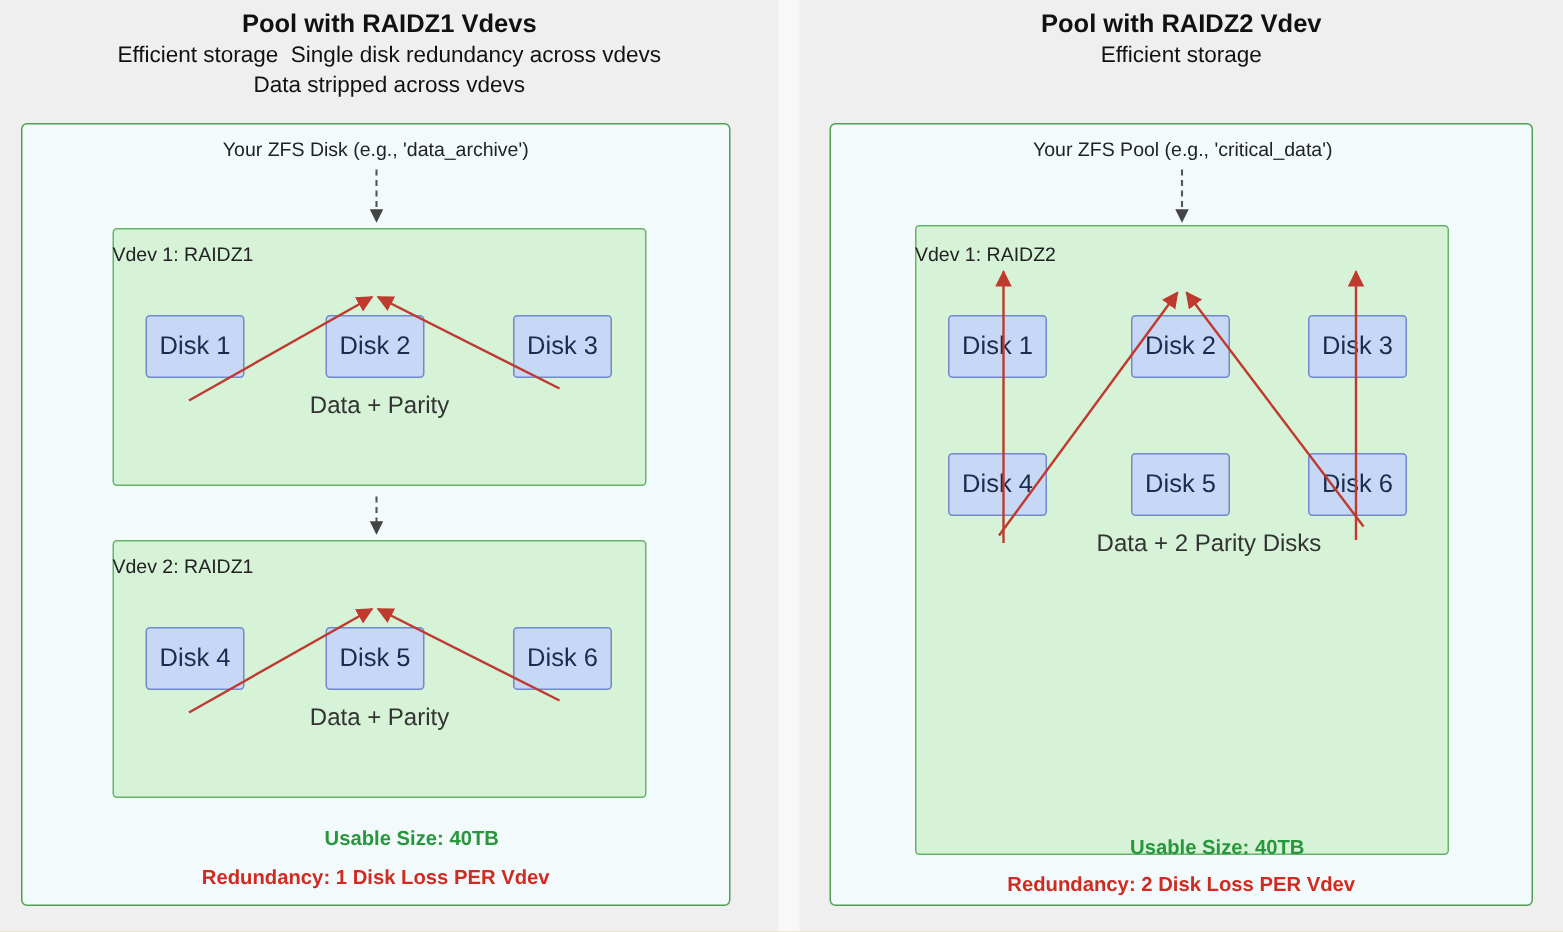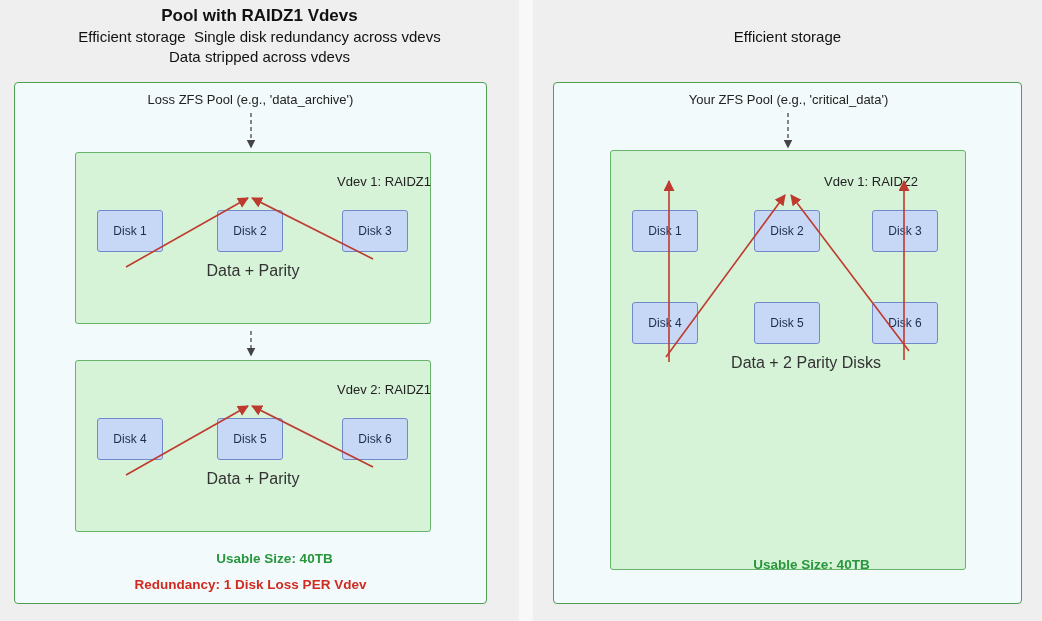--- a/index.html
+++ b/index.html
@@ -55,35 +55,34 @@
     position: absolute;
     background: #d6f2d7;
     border: 1px solid #66b46a;
     border-radius: 3px;
     box-sizing: border-box;
   }
   .vdev-title {
     position: absolute;
     font-size: 13px;
     color: #222;
-    text-align: right;
-    margin-top: 12px;
+    text-align: left;
   }
   .disk {
     position: absolute;
     width: 66px;
     height: 42px;
     background: #c7d8f7;
     border: 1px solid #7288cc;
     border-radius: 3px;
     box-sizing: border-box;
     display: flex;
     align-items: center;
     justify-content: center;
-    font-size: 12px;
+    font-size: 17px;
     color: #1c2b4a;
   }
   .caption {
     position: absolute;
     font-size: 16px;
     color: #333;
     text-align: center;
   }
   .usable {
     position: absolute;
@@ -113,55 +112,57 @@
 
   <div class="panel left"></div>
   <div class="divider"></div>
   <div class="panel right"></div>
 
   <div class="title" style="left:0;top:6px;width:519px">Pool with RAIDZ1 Vdevs</div>
   <div class="subtitle" style="left:0;top:28px;width:519px">Efficient storage  Single disk redundancy across vdevs</div>
   <div class="subtitle" style="left:0;top:48px;width:519px">Data stripped across vdevs</div>
 
   <div class="pool-box" style="left:14px;top:82px;width:473px;height:522px"></div>
-  <div class="pool-label" style="left:14px;top:92px;width:473px">Loss ZFS Pool (e.g., 'data_archive')</div>
+  <div class="pool-label" style="left:14px;top:92px;width:473px">Your ZFS Disk (e.g., 'data_archive')</div>
 
   <div class="vdev-box" style="left:75px;top:152px;width:356px;height:172px"></div>
   <div class="vdev-title" style="left:75px;top:162px;width:356px">Vdev 1: RAIDZ1</div>
   <div class="disk" style="left:97px;top:210px">Disk 1</div>
   <div class="disk" style="left:217px;top:210px">Disk 2</div>
   <div class="disk" style="left:342px;top:210px">Disk 3</div>
   <div class="caption" style="left:75px;top:262px;width:356px">Data + Parity</div>
 
   <div class="vdev-box" style="left:75px;top:360px;width:356px;height:172px"></div>
   <div class="vdev-title" style="left:75px;top:370px;width:356px">Vdev 2: RAIDZ1</div>
   <div class="disk" style="left:97px;top:418px">Disk 4</div>
   <div class="disk" style="left:217px;top:418px">Disk 5</div>
   <div class="disk" style="left:342px;top:418px">Disk 6</div>
   <div class="caption" style="left:75px;top:470px;width:356px">Data + Parity</div>
 
   <div class="usable" style="left:14px;top:551px;width:473px">Usable Size: 40TB</div>
   <div class="redundancy" style="left:14px;top:577px;width:473px">Redundancy: 1 Disk Loss PER Vdev</div>
 
+  <div class="title" style="left:533px;top:6px;width:509px">Pool with RAIDZ2 Vdev</div>
   <div class="subtitle" style="left:533px;top:28px;width:509px">Efficient storage</div>
 
   <div class="pool-box" style="left:553px;top:82px;width:469px;height:522px"></div>
   <div class="pool-label" style="left:553px;top:92px;width:471px">Your ZFS Pool (e.g., 'critical_data')</div>
 
   <div class="vdev-box" style="left:610px;top:150px;width:356px;height:420px"></div>
   <div class="vdev-title" style="left:610px;top:162px;width:308px">Vdev 1: RAIDZ2</div>
   <div class="disk" style="left:632px;top:210px">Disk 1</div>
   <div class="disk" style="left:754px;top:210px">Disk 2</div>
   <div class="disk" style="left:872px;top:210px">Disk 3</div>
   <div class="disk" style="left:632px;top:302px">Disk 4</div>
   <div class="disk" style="left:754px;top:302px">Disk 5</div>
   <div class="disk" style="left:872px;top:302px">Disk 6</div>
   <div class="caption" style="left:610px;top:354px;width:392px">Data + 2 Parity Disks</div>
 
   <div class="usable" style="left:553px;top:557px;width:469px">Usable Size: 40TB</div>
+  <div class="redundancy" style="left:553px;top:582px;width:469px">Redundancy: 2 Disk Loss PER Vdev</div>
 
   <svg class="overlay" width="1042" height="621" viewBox="0 0 1042 621">
     <defs>
       <marker id="mRed" markerUnits="userSpaceOnUse" markerWidth="12" markerHeight="12" refX="10" refY="5.5" orient="auto">
         <path d="M0,0 L11,5.5 L0,11 Z" fill="#bf3a2e"></path>
       </marker>
       <marker id="mDark" markerUnits="userSpaceOnUse" markerWidth="10" markerHeight="10" refX="7.5" refY="4.5" orient="auto">
         <path d="M0,0 L9,4.5 L0,9 Z" fill="#444"></path>
       </marker>
     </defs>

